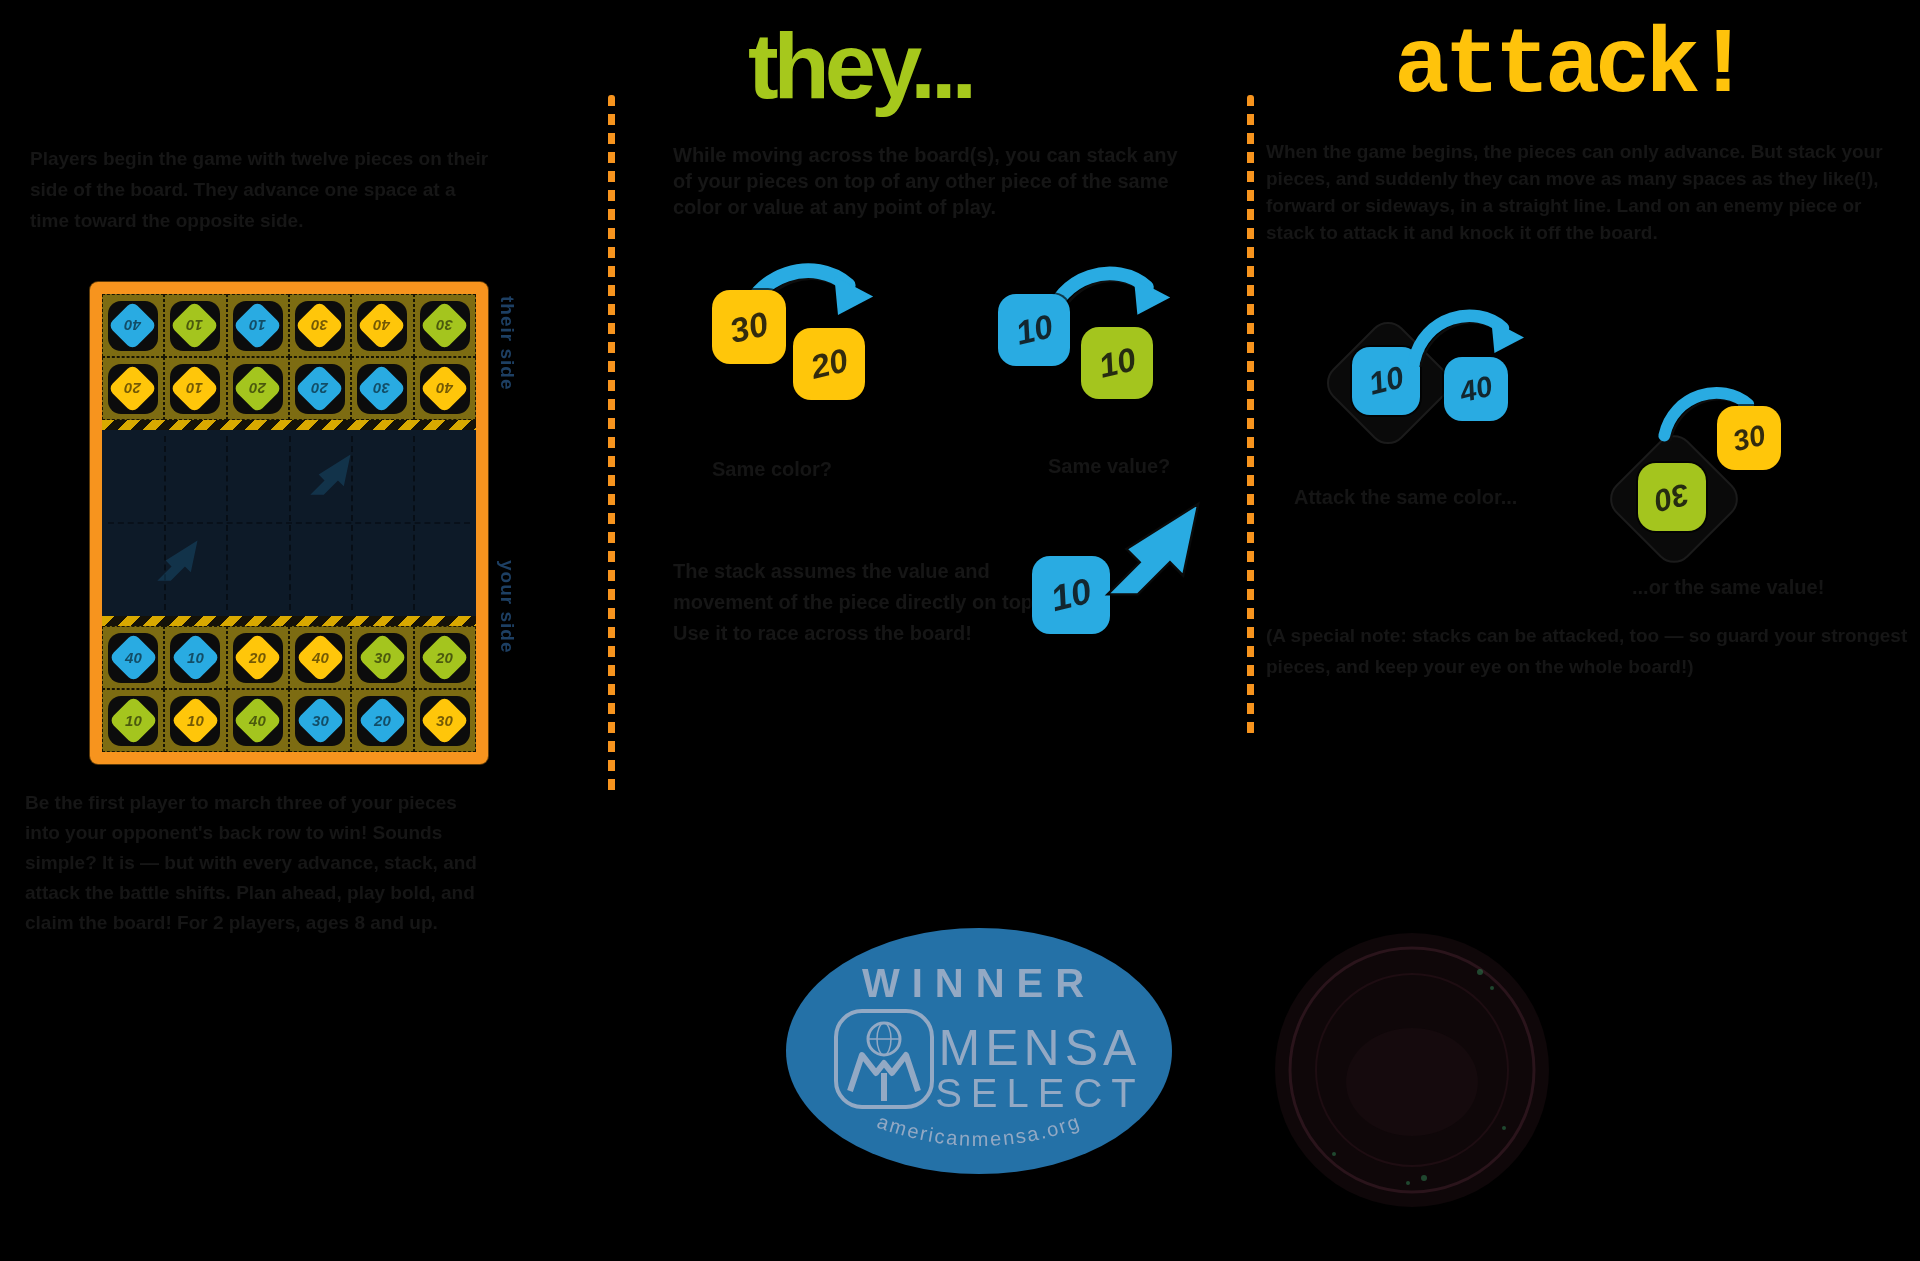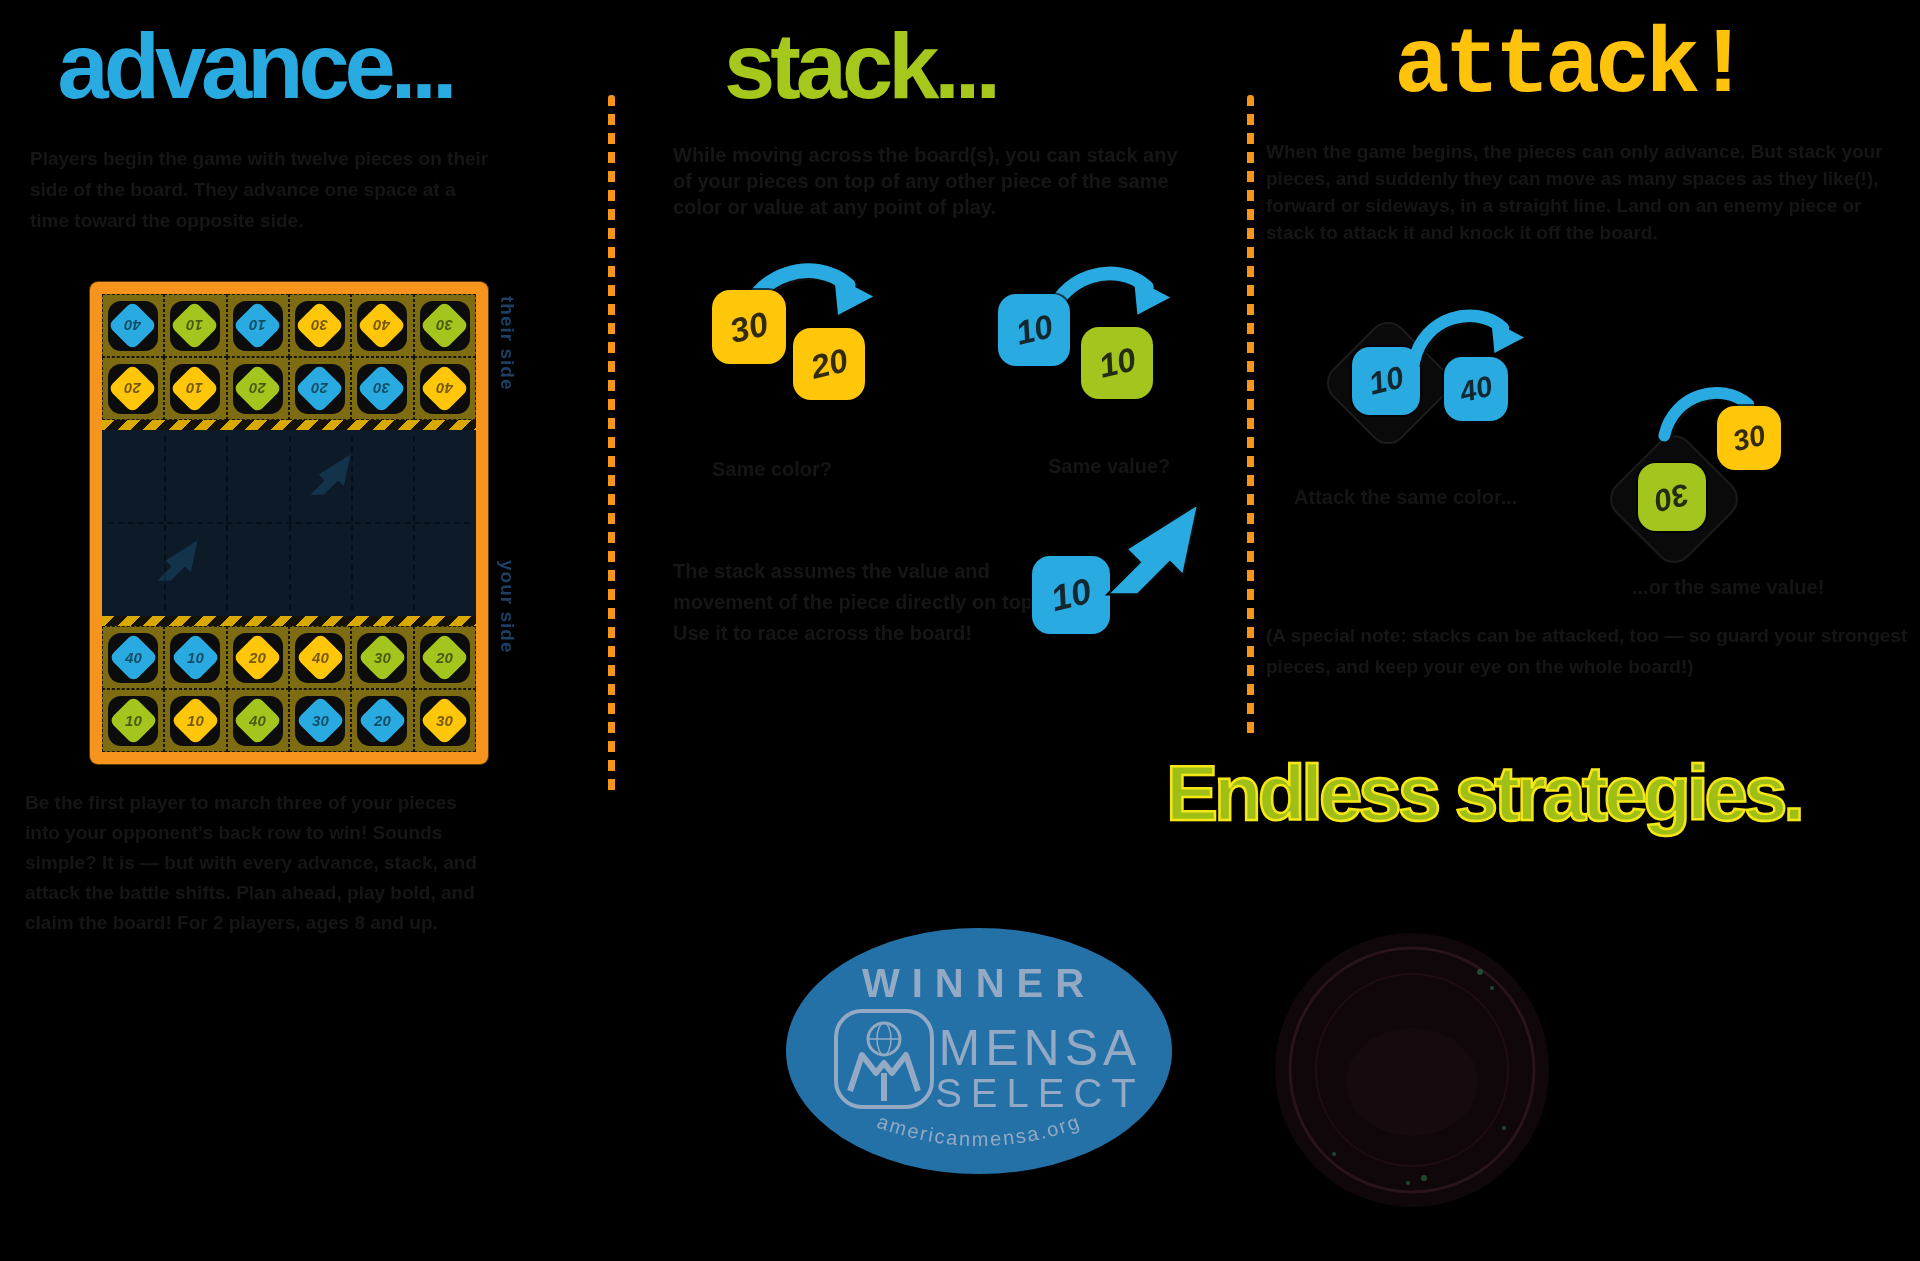--- a/index.html
+++ b/index.html
@@ -47,22 +47,21 @@
 
   
   .tagline{font-size:78px;font-weight:700;letter-spacing:-4px;color:#9FBF17;white-space:nowrap;
            -webkit-text-stroke:2.5px #F5E616;text-shadow:0 0 2px rgba(0,0,0,.8);}
 </style>
 </head>
 <body>
 
 <div class="canvas">
 
-  <div class="abs hdr blue" style="left:40px;top:14px;width:430px;">advance...</div>
-  <div class="abs hdr green" style="left:630px;top:14px;width:460px;">stack...</div>
+  <div class="abs hdr green" style="left:630px;top:14px;width:460px;">they...</div>
   <div class="abs hdr yellow" style="left:1340px;top:14px;width:460px;">attack!</div>
 
   <div class="abs divider" style="left:608px;top:95px;height:698px;"></div>
   <div class="abs divider" style="left:1247px;top:95px;height:640px;"></div>
 
   <div class="abs copy" style="left:30px;top:143px;width:460px;">Players begin the game with twelve pieces on their side of the board. They advance one space at a time toward the opposite side.</div>
 
   <div class="abs board" style="left:90px;top:282px;width:374px;">
     <div class="tray">
       <div style="display:contents"><div class="cell">
@@ -304,21 +303,20 @@
     <path d="M18 78 C30 22 96 4 132 36" fill="none" stroke="#29ABE2" stroke-width="16" stroke-linecap="round"></path>
     <polygon points="117,26 159,48 121,68" fill="#29ABE2"></polygon>
   </svg>
   <div class="abs chip c-yellow" style="left:1717px;top:406px;width:64px;height:64px;">
     <span class="cnum" style="font-size:29px;">30</span>
   </div>
   <div class="abs caption" style="left:1632px;top:576px;">...or the same value!</div>
 
   <div class="abs copy" style="left:1266px;top:620px;width:655px;">(A special note: stacks can be attacked, too — so guard your strongest pieces, and keep your eye on the whole board!)</div>
 
-  <div class="abs tagline" style="left:1166px;top:748px;">Endless strategies.</div>
 
   <svg class="abs" style="left:782px;top:925px;" width="395" height="252" viewBox="0 0 395 252">
     <ellipse cx="197" cy="126" rx="193" ry="123" fill="#2471A7"></ellipse>
     <text x="197" y="72" text-anchor="middle" font-family="Liberation Sans, sans-serif" font-size="40" font-weight="bold" letter-spacing="12" fill="#93A9C4">WINNER</text>
     <g transform="translate(52,84)" stroke="#93A9C4" fill="none">
       <rect x="2" y="2" width="96" height="96" rx="26" stroke-width="4"></rect>
       <circle cx="50" cy="30" r="16" stroke-width="3"></circle>
       <ellipse cx="50" cy="30" rx="7" ry="16" stroke-width="1.5"></ellipse>
       <line x1="34" y1="30" x2="66" y2="30" stroke-width="1.5"></line>
       <path d="M16 82 L28 46 L42 64 L50 54 L58 64 L72 46 L84 82" stroke-width="6" stroke-linejoin="round"></path>

